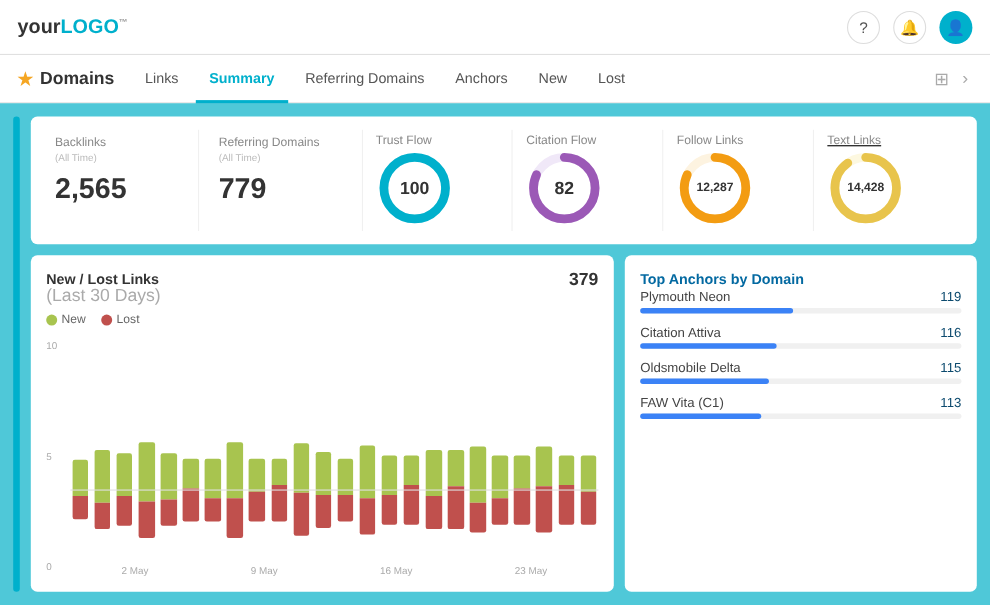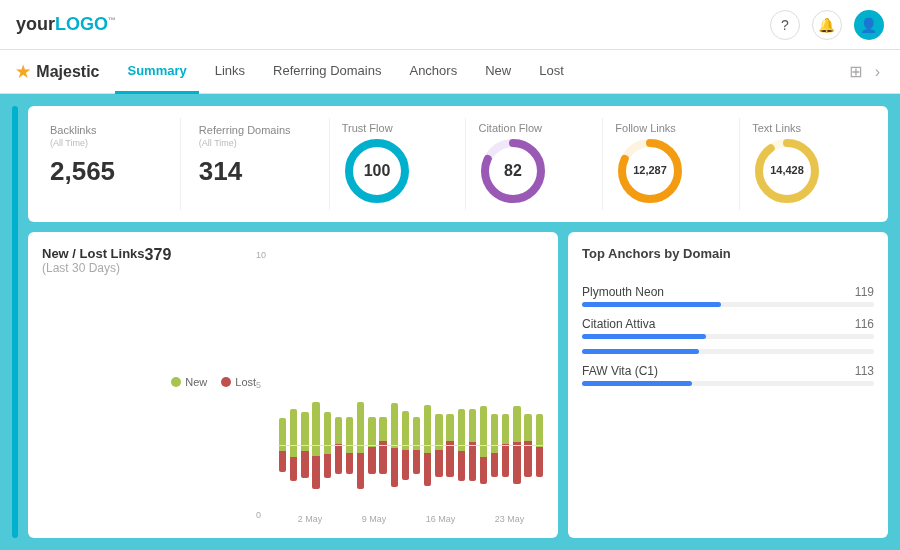--- a/index.html
+++ b/index.html
@@ -138,21 +138,21 @@
       padding: 12px;
     }
     .stat-card {
       flex: 1;
       display: flex;
       flex-direction: column;
       align-items: flex-start;
       padding: 6px 10px;
       border-right: 1px solid #f0f0f0;
     }
-    .stat-card:last-child { border-right: none; }
+    .stat-card:last-child { border-right: none; text-decoration: underline; }
     .stat-label {
       font-size: 11px;
       color: #888;
       margin-bottom: 2px;
     }
     .stat-sublabel {
       font-size: 9px;
       color: #bbb;
       margin-bottom: 8px;
     }
@@ -182,35 +182,35 @@
       flex: 1;
     }
 
     
     .chart-panel {
       background: white;
       border-radius: 6px;
       padding: 14px;
       flex: 1;
       display: flex;
-      flex-direction: row;
+      flex-direction: column;
     }
     .chart-header {
       display: flex;
       justify-content: space-between;
       align-items: flex-start;
       margin-bottom: 4px;
     }
     .chart-title {
       font-size: 13px;
       font-weight: bold;
       color: #333;
     }
     .chart-subtitle {
-      font-size: 12px;
+      font-size: 16px;
       color: #aaa;
     }
     .chart-count {
       font-size: 16px;
       font-weight: bold;
       color: #333;
     }
     .chart-legend {
       display: flex;
       gap: 14px;
@@ -260,39 +260,39 @@
     .anchors-panel {
       background: white;
       border-radius: 6px;
       padding: 14px;
       width: 320px;
       flex-shrink: 0;
     }
     .anchors-title {
       font-size: 13px;
       font-weight: bold;
-      color: #404040;
-      margin-bottom: 24px;
+      color: #0369a1;
+      margin-bottom: 2px;
     }
     .anchor-item {
       margin-bottom: 10px;
     }
     .anchor-row {
       display: flex;
       justify-content: space-between;
       align-items: center;
       margin-bottom: 3px;
     }
     .anchor-name {
       font-size: 12px;
       color: #444;
     }
     .anchor-value {
       font-size: 12px;
-      color: #737373;
+      color: #0c4a6e;
     }
     .anchor-bar-bg {
       height: 5px;
       background: #f0f0f0;
       border-radius: 3px;
       width: 100%;
     }
     .anchor-bar-fill {
       height: 5px;
       background: #3b82f6;
@@ -310,24 +310,24 @@
   <div class="nav-icon">
     <span>?</span>
   </div>
   <div class="nav-icon">🔔</div>
   <div class="nav-avatar">👤</div>
 </div>
 
 <div class="sub-nav">
   <div class="brand-name">
     <span class="star-icon">★</span>
-    <span>Majestic</span>
+    <span>Domains</span>
   </div>
+  <div class="sub-nav-tab">Links</div>
   <div class="sub-nav-tab active">Summary</div>
-  <div class="sub-nav-tab">Links</div>
   <div class="sub-nav-tab">Referring Domains</div>
   <div class="sub-nav-tab">Anchors</div>
   <div class="sub-nav-tab">New</div>
   <div class="sub-nav-tab">Lost</div>
   <div class="sub-nav-spacer"></div>
   <div class="grid-icon">⊞</div>
   <div class="grid-icon">›</div>
 </div>
 
 <div class="main-content">
@@ -338,21 +338,21 @@
 
       <div class="stat-card">
         <div class="stat-label">Backlinks</div>
         <div class="stat-sublabel">(All Time)</div>
         <div class="stat-value">2,565</div>
       </div>
 
       <div class="stat-card">
         <div class="stat-label">Referring Domains</div>
         <div class="stat-sublabel">(All Time)</div>
-        <div class="stat-value">314</div>
+        <div class="stat-value">779</div>
       </div>
 
       <div class="stat-card circle-stat">
         <div class="stat-label">Trust Flow</div>
         <svg class="donut" viewBox="0 0 70 70">
           <circle cx="35" cy="35" r="28" fill="none" stroke="#e8f8fc" stroke-width="8"></circle>
           <circle cx="35" cy="35" r="28" fill="none" stroke="#00b0cc" stroke-width="8" stroke-dasharray="175.9 0" stroke-linecap="round" transform="rotate(-90 35 35)"></circle>
           <text x="35" y="40" text-anchor="middle" font-size="16" font-weight="bold" fill="#333">100</text>
         </svg>
       </div>
@@ -538,20 +538,24 @@
             <div class="anchor-item">
               <div class="anchor-row">
                 <span class="anchor-name">Citation Attiva</span>
                 <span class="anchor-value">116</span>
               </div>
               <div class="anchor-bar-bg">
                 <div class="anchor-bar-fill" style="width: 42.5%;"></div>
               </div>
             </div>
             <div class="anchor-item">
+              <div class="anchor-row">
+                <span class="anchor-name">Oldsmobile Delta</span>
+                <span class="anchor-value">115</span>
+              </div>
               <div class="anchor-bar-bg">
                 <div class="anchor-bar-fill" style="width: 40%;"></div>
               </div>
             </div>
             <div class="anchor-item">
               <div class="anchor-row">
                 <span class="anchor-name">FAW Vita (C1)</span>
                 <span class="anchor-value">113</span>
               </div>
               <div class="anchor-bar-bg">

